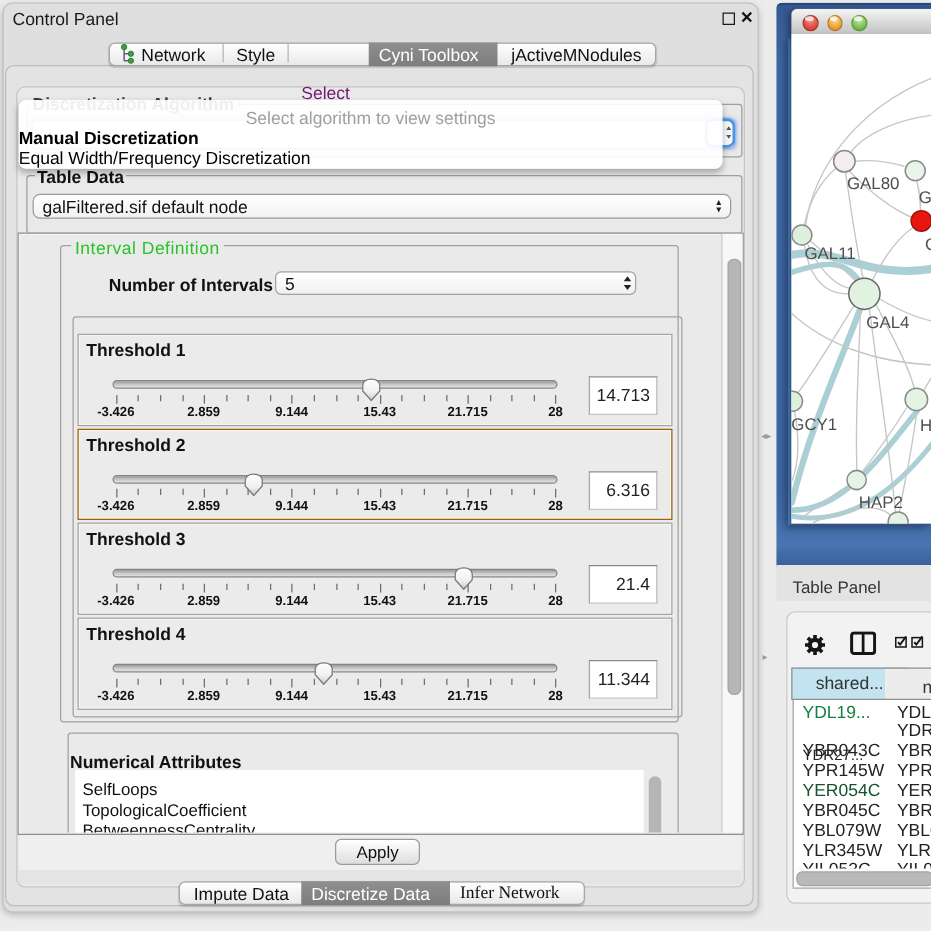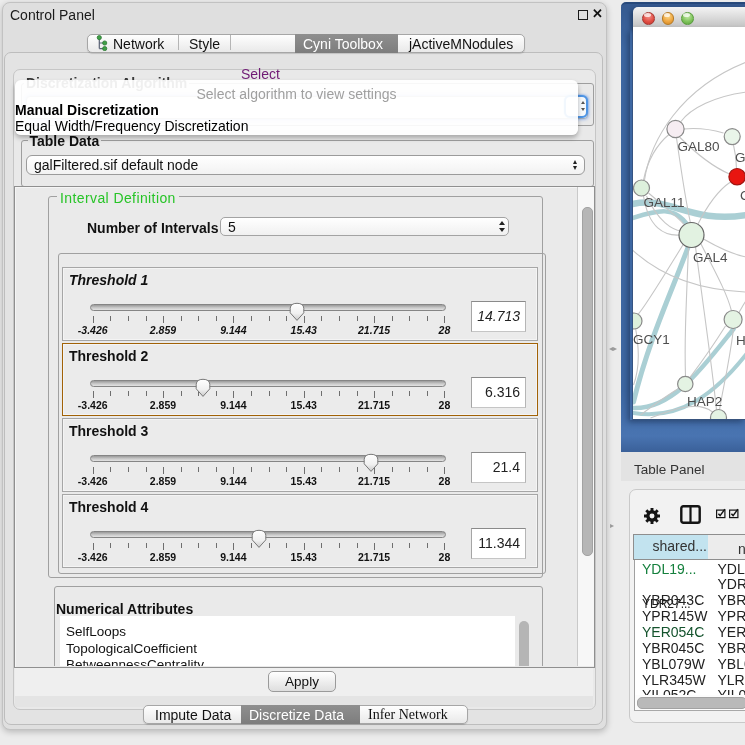--- a/index.html
+++ b/index.html
@@ -59,21 +59,21 @@
   <div class="a" style="left:33px;top:9px;width:493px;height:380px;border:1px solid #a0a0a0;border-radius:3px;"></div>
   <div class="t" style="left:42px;top:2.5px;font-size:14px;letter-spacing:0.4px;color:#27c427;background:#eaeaea;padding:0 3px;">Interval Definition</div>
   <div class="t" style="left:72px;top:33px;font-size:14px;font-weight:bold;color:#111;">Number of Intervals</div>
   <div class="a" style="left:205px;top:30px;width:287px;height:17px;background:linear-gradient(#ffffff,#f0f0f0);border:1px solid #a3a3a3;border-radius:5px;"></div>
   <div class="t" style="left:213px;top:32px;font-size:14px;color:#111;">5</div>
   <div class="a" style="left:484px;top:34px;width:0;height:0;border-left:3px solid transparent;border-right:3px solid transparent;border-bottom:4px solid #222;"></div>
   <div class="a" style="left:484px;top:41px;width:0;height:0;border-left:3px solid transparent;border-right:3px solid transparent;border-top:4px solid #222;"></div>
 
   <div class="a" style="left:43px;top:66px;width:486px;height:319px;border:1px solid #a0a0a0;border-radius:3px;"></div>
 
-  <div class="a" style="left:47px;top:80.0px;width:474px;height:71.5px;border:1px solid #a6a6a6;box-shadow:inset 0 0 0 1px #f4f4f4;background:#ebebeb;font-style:italic;">
+  <div class="a" style="left:47px;top:80.0px;width:474px;height:71.5px;border:1px solid #a6a6a6;box-shadow:inset 0 0 0 1px #f4f4f4;background:#ebebeb;">
 <div class="t" style="left:6px;top:4px;font-size:14px;font-weight:bold;color:#111;">Threshold 1</div>
 <div class="a" style="left:27px;top:36px;width:354px;height:5px;background:linear-gradient(#9a9a9a,#c9c9c9 55%,#e3e3e3);border:1px solid #858585;border-radius:3.5px;"></div>
 <div class="a" style="left:29.7px;top:47.5px;width:1px;height:7px;background:#6e6e6e;"></div>
 <div class="a" style="left:47.3px;top:47.5px;width:1px;height:5px;background:#6e6e6e;"></div>
 <div class="a" style="left:64.9px;top:47.5px;width:1px;height:5px;background:#6e6e6e;"></div>
 <div class="a" style="left:82.5px;top:47.5px;width:1px;height:5px;background:#6e6e6e;"></div>
 <div class="a" style="left:100.0px;top:47.5px;width:1px;height:7px;background:#6e6e6e;"></div>
 <div class="a" style="left:117.6px;top:47.5px;width:1px;height:5px;background:#6e6e6e;"></div>
 <div class="a" style="left:135.2px;top:47.5px;width:1px;height:5px;background:#6e6e6e;"></div>
 <div class="a" style="left:152.8px;top:47.5px;width:1px;height:5px;background:#6e6e6e;"></div>

